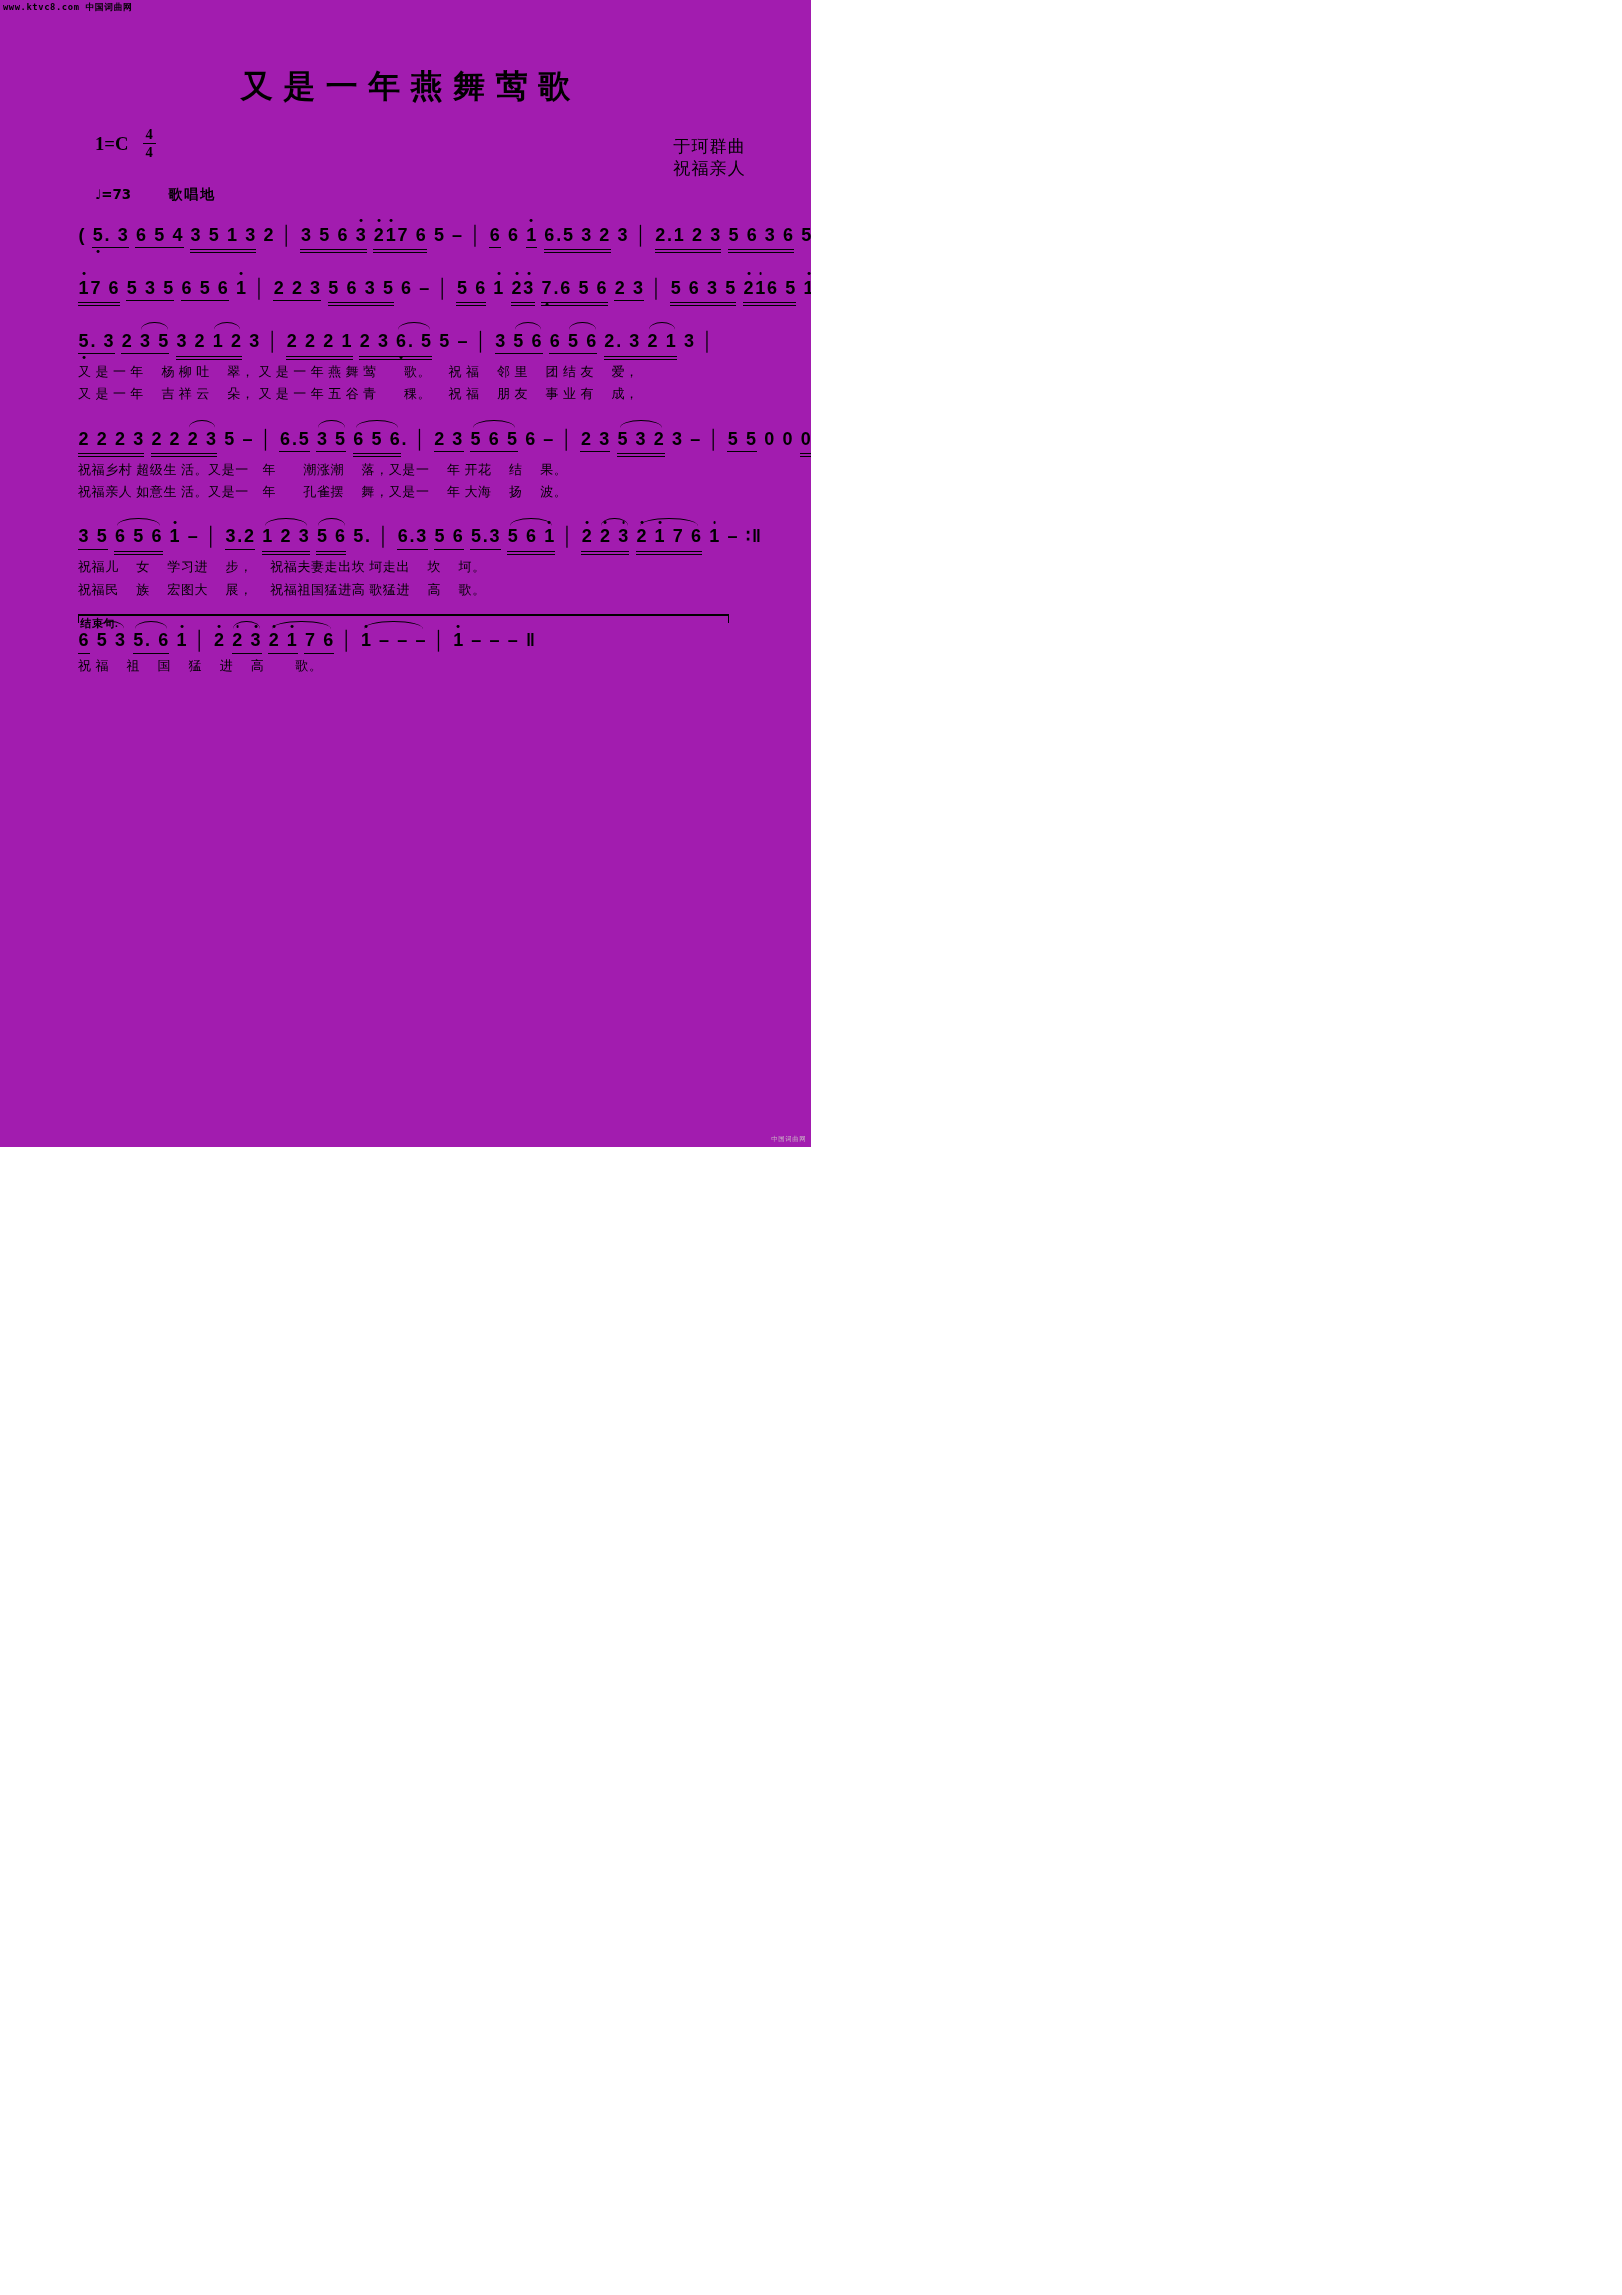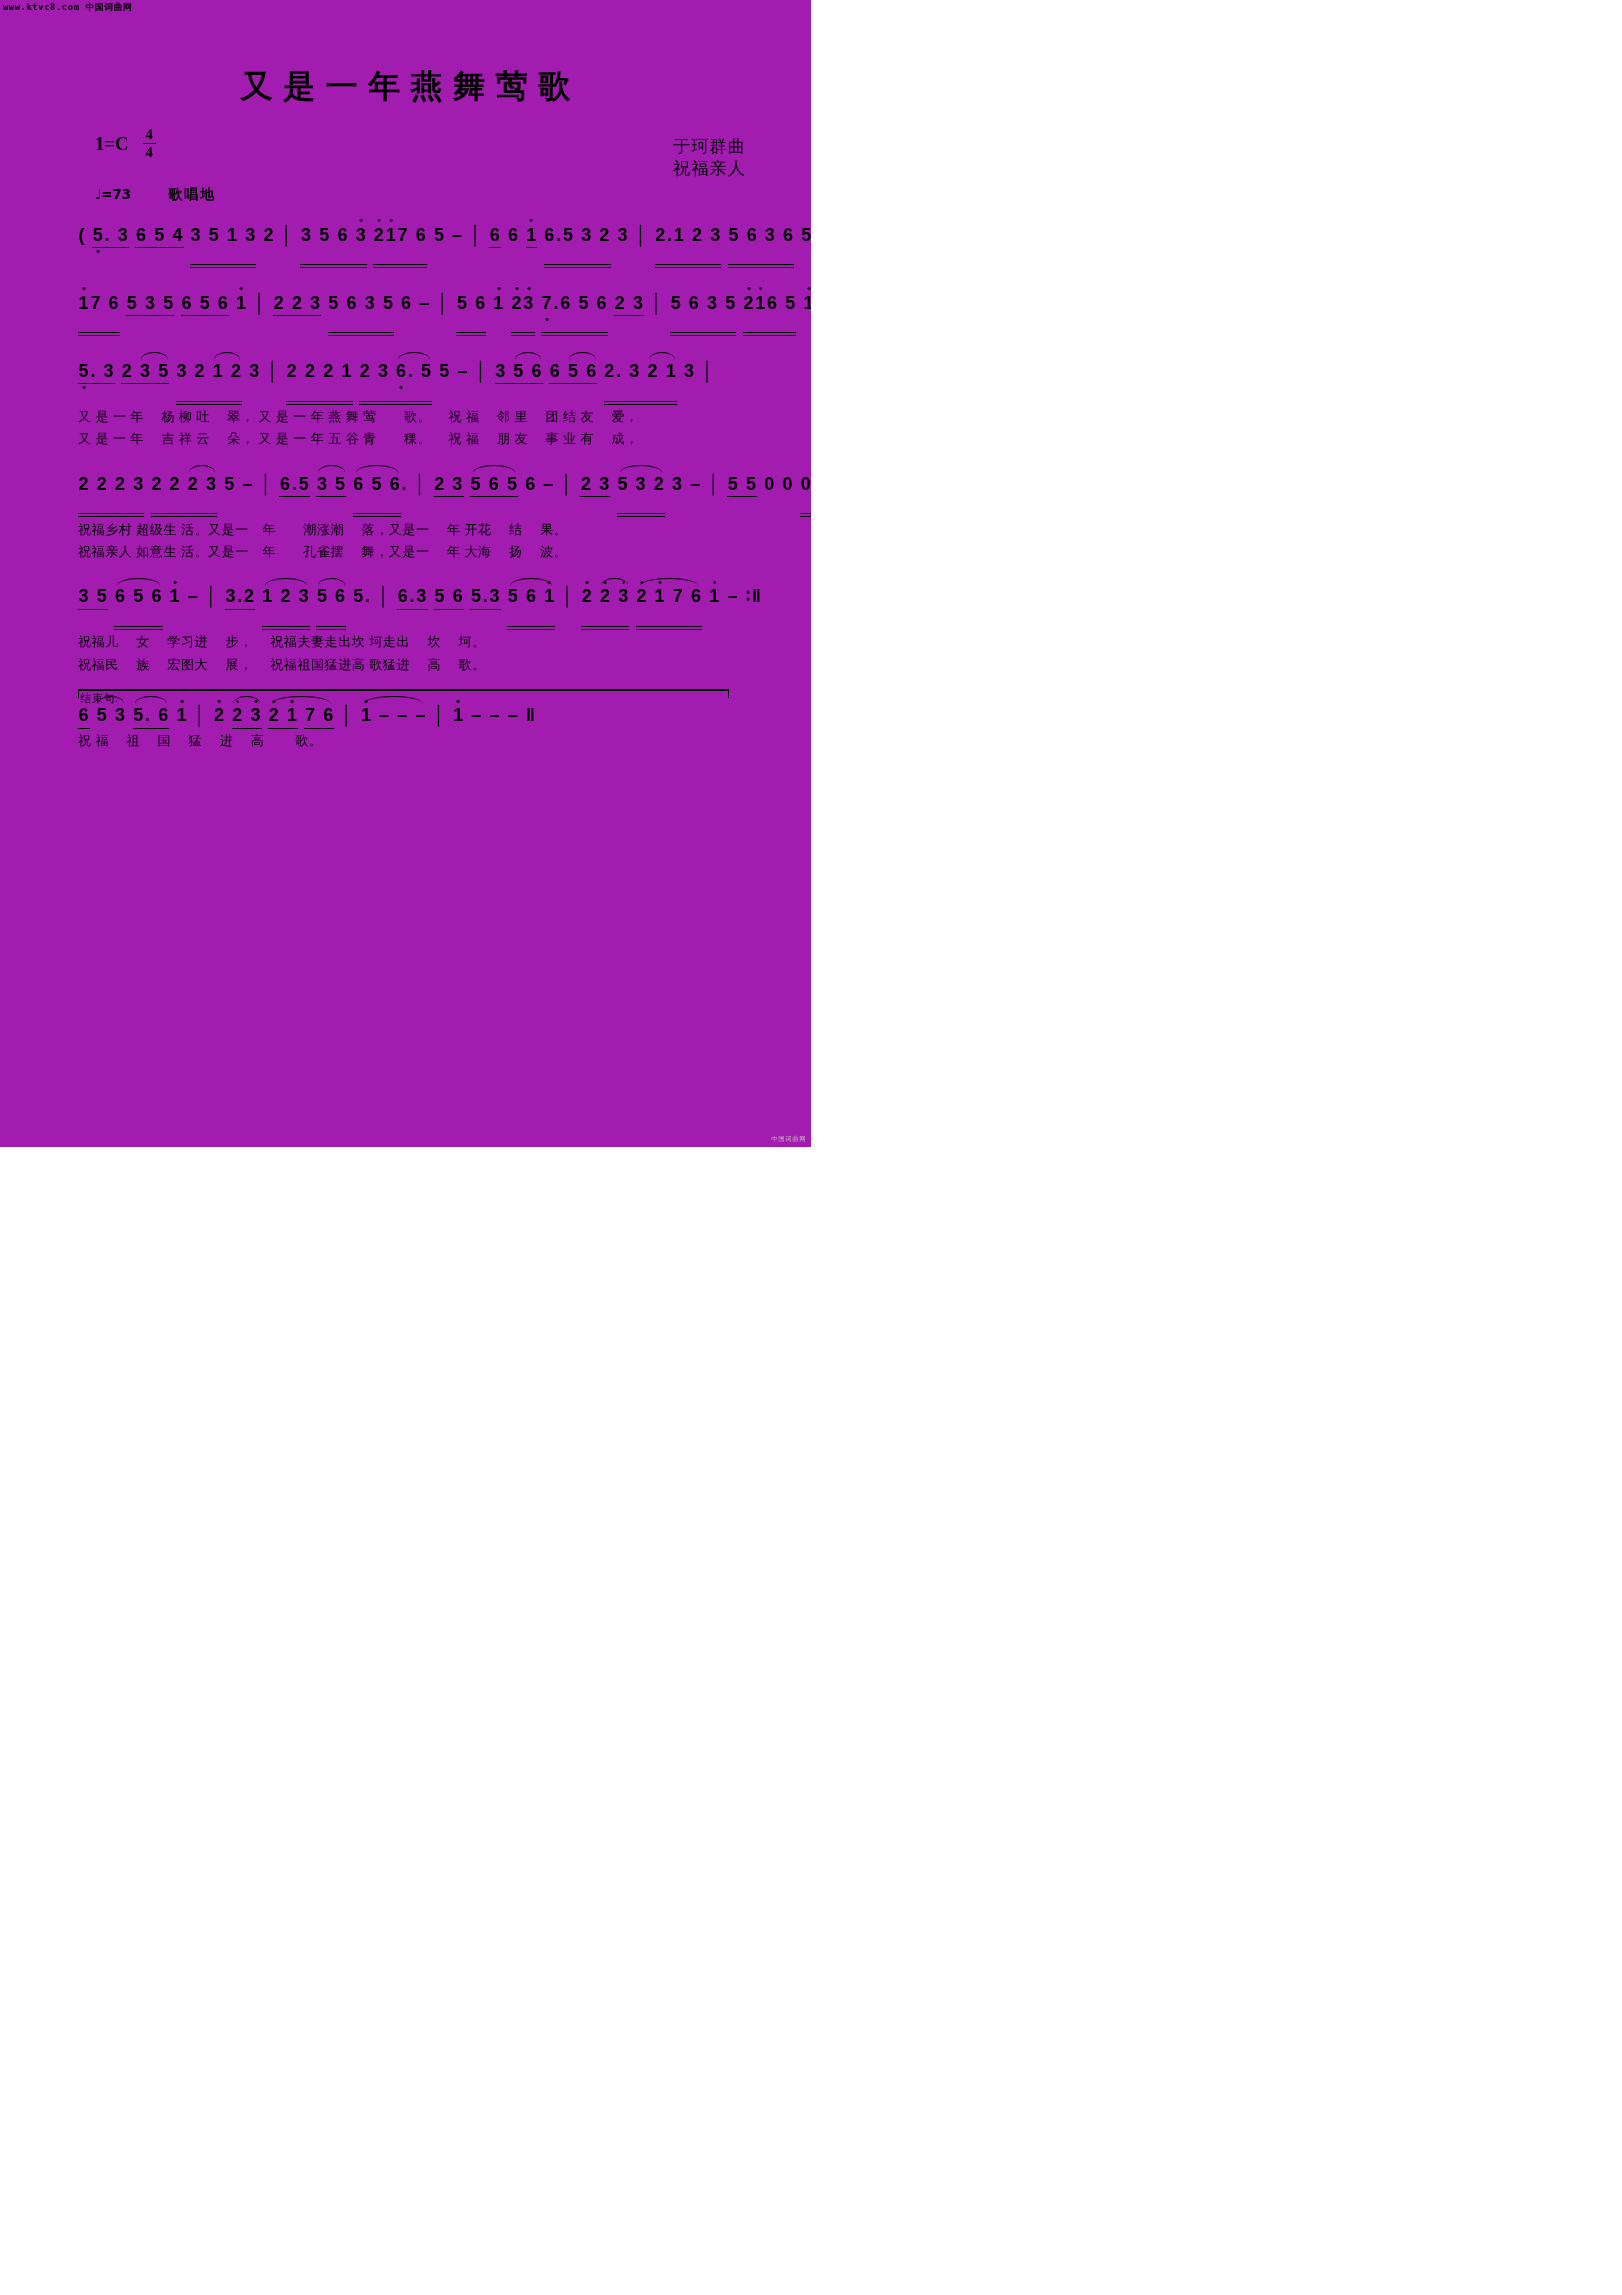--- a/index.html
+++ b/index.html
@@ -22,34 +22,34 @@
   .tnote{font-family:"DejaVu Sans",sans-serif;font-weight:700;letter-spacing:0;}
   .expr{margin-left:34px;font-weight:700;letter-spacing:1.8px;font-size:14px;}
   .score{position:absolute;left:78px;top:214px;width:661px;}
   .music-system{margin-bottom:14px;}
   .notes{font-family:"Liberation Sans",sans-serif;font-weight:700;font-size:18px;
          letter-spacing:0.6px;white-space:nowrap;padding-top:10.5px;line-height:1.15;}
   .ch{position:relative;display:inline-block;padding:0 0.6px;}
   .gap{display:inline-block;width:6.4px;}
   .u1,.u2,.slur{display:inline-block;position:relative;}
   .u1{border-bottom:1.8px solid #000;padding-bottom:1.8px;}
-  .u2{border-bottom:4.1px double #000;padding-bottom:19px;}
+  .u2{border-bottom:4.1px double #000;padding-bottom:4px;}
   .slur::before{content:"";position:absolute;left:6%;right:6%;top:-8.8px;height:7px;
         border-top:1.8px solid #000;border-radius:50% 50% 0 0/100% 100% 0 0;}
   .hi::after{content:"";position:absolute;left:50%;top:-5.3px;transform:translateX(-50%);
         width:2.9px;height:2.9px;background:#000;border-radius:50%;}
   .lo::after{content:"";position:absolute;left:50%;bottom:-7.6px;transform:translateX(-50%);
         width:2.9px;height:2.9px;background:#000;border-radius:50%;}
   .lyric{font-family:"Liberation Serif",serif;font-size:13px;line-height:20px;
          white-space:nowrap;letter-spacing:0.6px;margin-top:2.3px;}
   .ending-wrap{position:relative;padding-top:5.8px;}
   .ending-bracket{position:absolute;left:0;top:0;width:649px;height:7px;
         border-top:2.9px solid #000;border-left:1.8px solid #000;border-right:1.8px solid #000;}
   .ending-label{position:absolute;left:2.3px;top:2.3px;font-size:11px;letter-spacing:0.6px;
-        font-family:"Liberation Serif",serif;}
+        font-family:"Liberation Serif",serif;font-weight:bold;}
   .wm-bottom{position:absolute;right:4.7px;bottom:3.5px;font-size:6.4px;color:#c9b4c4;
         letter-spacing:0.6px;}
 </style>
 </head>
 <body>
 
 <div class="page">
   <div class="wm-top">www.ktvc8.com 中国词曲网</div>
 
   <h1 class="title">又是一年燕舞莺歌</h1>

